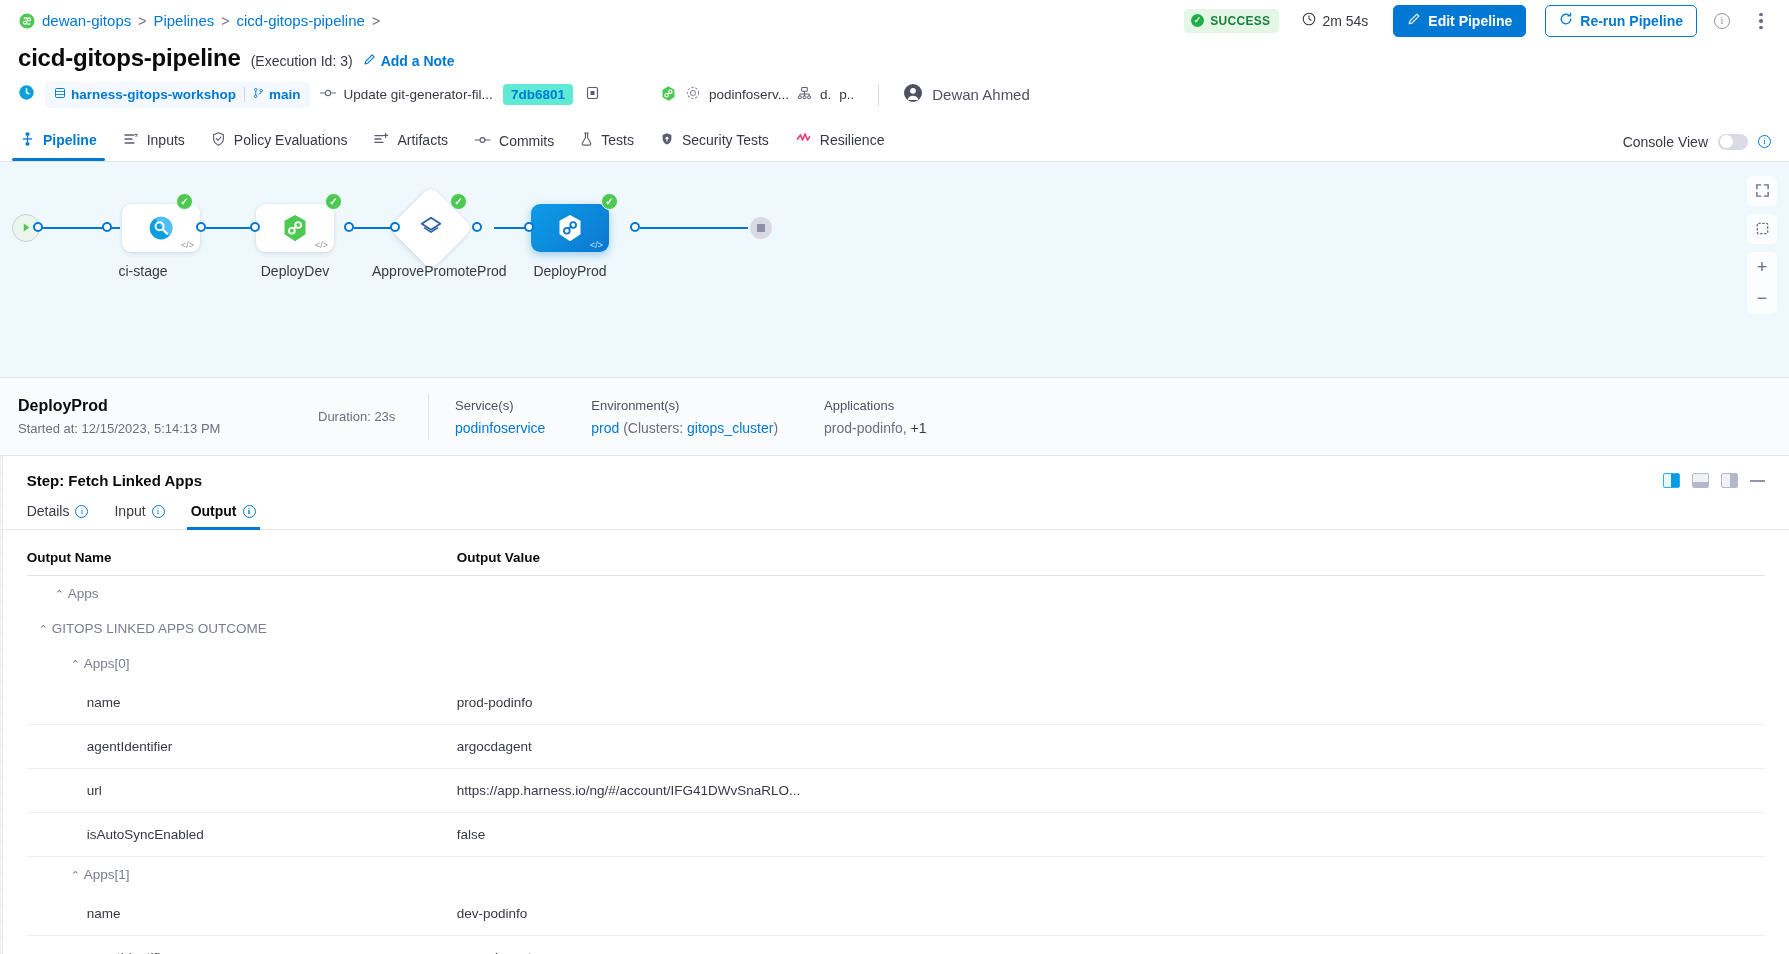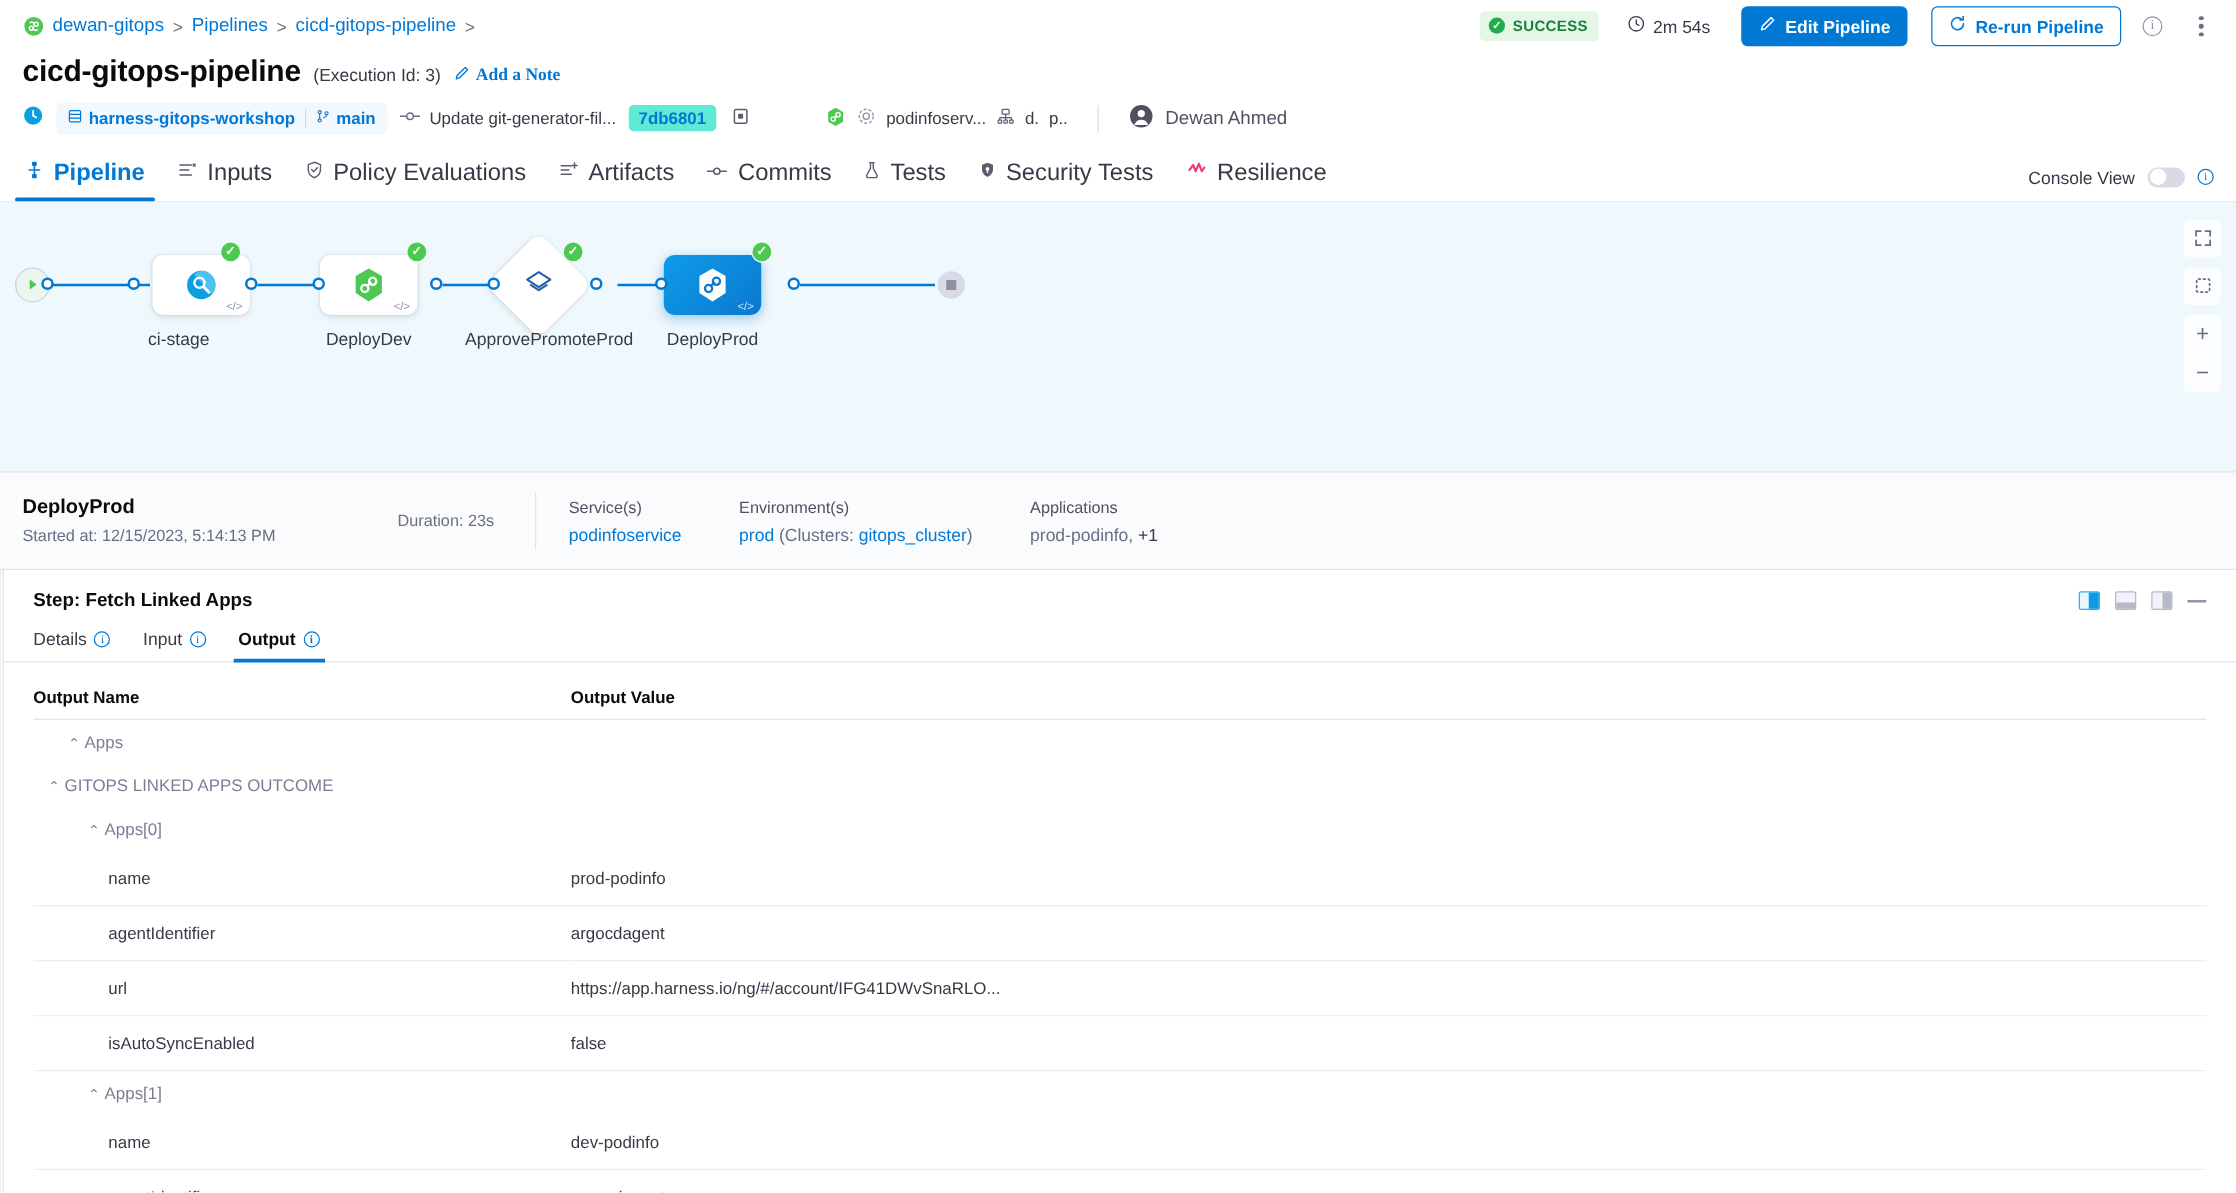--- a/index.html
+++ b/index.html
@@ -52,21 +52,21 @@
     color:#9293a6;font-size:11px;line-height:13px;text-align:center;
     display:inline-block; margin-left:10px; font-style:normal; font-family:"Liberation Serif",serif;
   }
   .kebab { width: 20px; height:24px; display:flex;flex-direction:column;align-items:center;justify-content:center;gap:3px; margin-left:14px; cursor:pointer;}
   .kebab i { width:3.5px;height:3.5px;border-radius:50%;background:#6b6d85;display:block; }
 
   
   .title-row { display:flex; align-items:baseline; gap:10px; padding: 2px 18px 0 18px; }
   .page-title { font-size: 24px; font-weight: 700; color:#0b0b0d; letter-spacing:-0.2px; }
   .exec-id { font-size: 14px; color:#383946; }
-  .add-note { display:inline-flex; align-items:center; gap:5px; color:#0278d5; font-size:14px; font-weight:700; cursor:pointer;font-family:Liberation Serif, serif; }
+  .add-note { display:inline-flex; align-items:center; gap:5px; color:#0278d5; font-size:14px; font-weight:700; cursor:pointer; }
 
   
   .meta-row { display:flex; align-items:center; gap:10px; padding: 10px 18px 12px 18px; }
   .chip-group {
     display:inline-flex; align-items:center; background:#f3f8ff; border-radius:5px;
     height: 26px; padding: 0 9px; gap: 8px;
   }
   .chip-group .lnk { color:#0278d5; font-size:13.5px; font-weight:700; display:inline-flex;align-items:center;gap:5px;}
   .chip-div { width:1px;height:15px;background:#cfd6e4; }
   .commit-msg { color:#383946; font-size:13.5px; display:inline-flex; align-items:center; gap:8px;}
@@ -76,22 +76,22 @@
   .vbar { width:1px;height:22px;background:#d9dae5; margin: 0 14px;}
   .user { display:inline-flex;align-items:center;gap:9px;color:#4f5162;font-size:15px;}
 
   
   .tabs-row {
     display:flex; align-items:flex-end; height: 44px;
     border-bottom: 1px solid #e3e3eb; padding: 0 18px; gap: 22px;
     background:#fff;
   }
   .tab {
-    display:inline-flex; align-items:flex-end; gap:8px;
-    font-size: 19px; color:#383946; padding: 0 2px 11px 2px; cursor:pointer;
+    display:inline-flex; align-items:center; gap:8px;
+    font-size: 14px; color:#383946; padding: 0 2px 11px 2px; cursor:pointer;
     position: relative; white-space:nowrap;
   }
   .tab.active { color:#0278d5; font-weight:700; }
   .tab.active:after {
     content:""; position:absolute; left:-6px; right:-6px; bottom:0; height:3px; background:#0278d5; border-radius:2px;
   }
   .console-view { display:inline-flex;align-items:center;gap:10px;font-size:14px;color:#383946; padding-bottom:11px;}
   .toggle { width:30px;height:16px;border-radius:9px;background:#d9dae5;position:relative;cursor:pointer;}
   .toggle i { position:absolute;left:1.5px;top:1.5px;width:13px;height:13px;border-radius:50%;background:#fff; display:block;}
 

